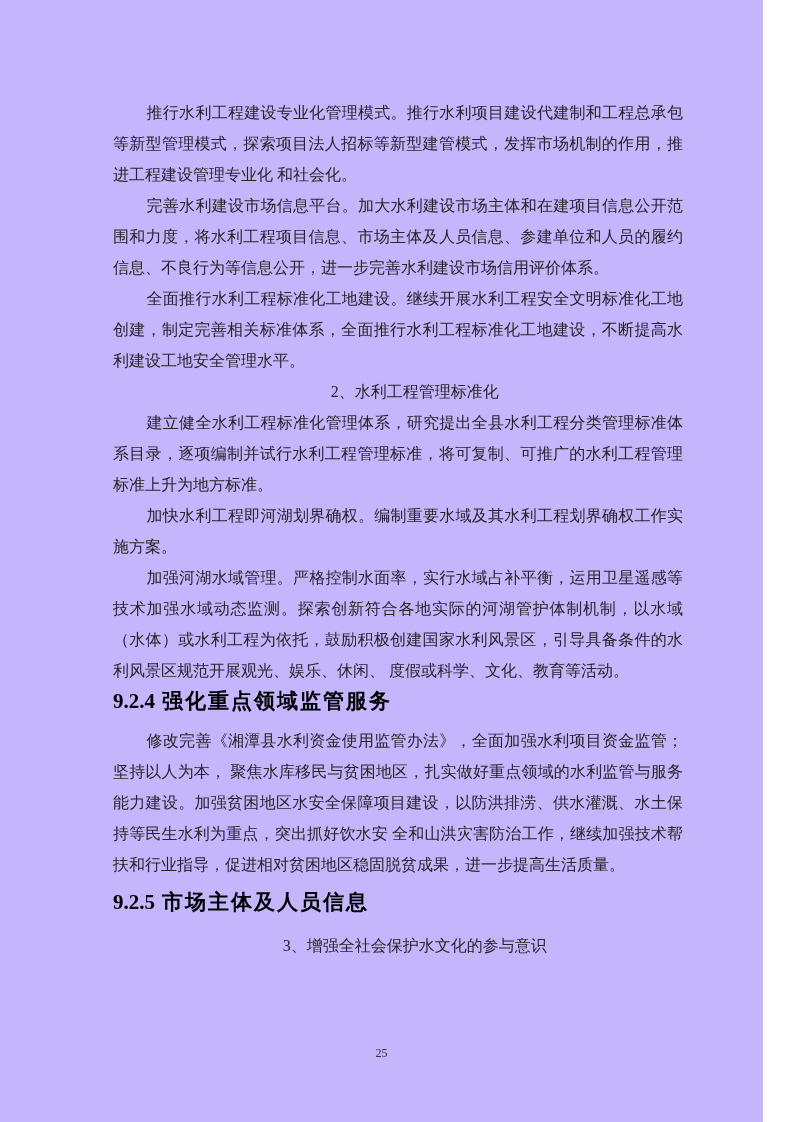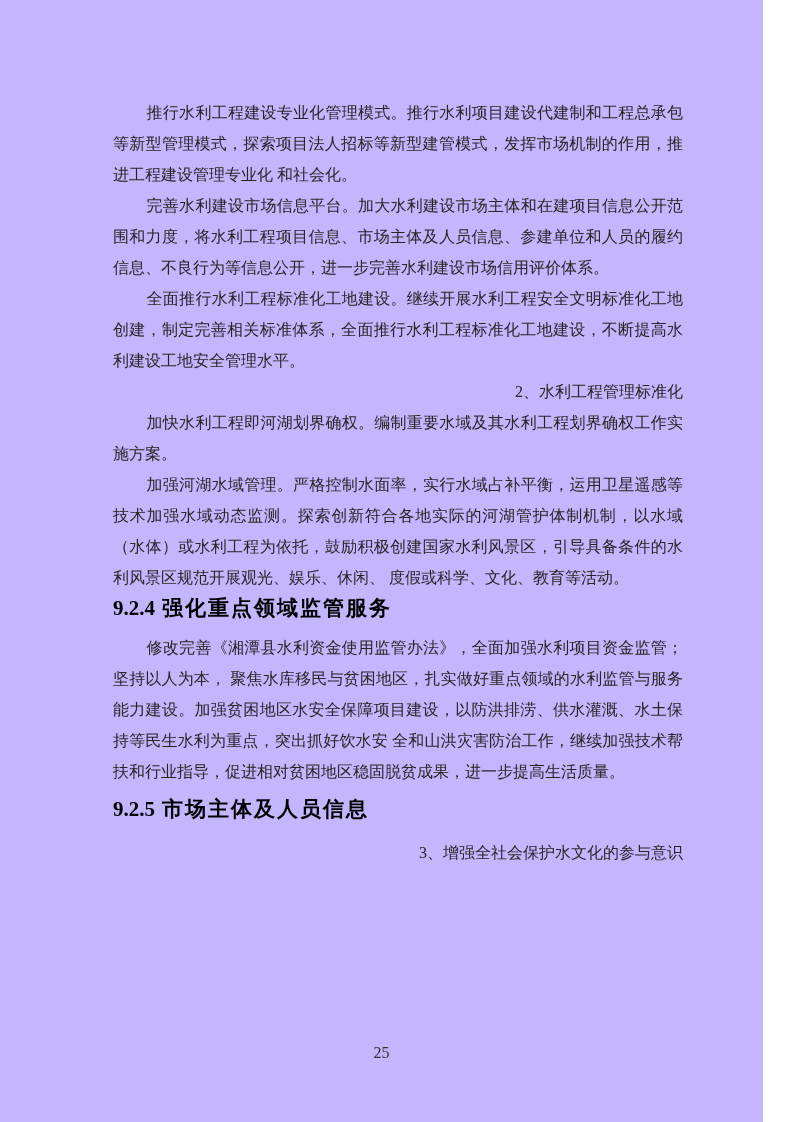--- a/index.html
+++ b/index.html
@@ -29,21 +29,21 @@
     color: #262626;
     text-align: justify;
     text-indent: 2.1em;
     font-family: "Liberation Serif", "DejaVu Serif", serif;
   }
   .sub-item {
     margin: 0;
     font-size: 16px;
     line-height: 31px;
     color: #262626;
-    text-align: right;
+    text-align: center;
     text-indent: 2.1em;
     font-family: "Liberation Serif", "DejaVu Serif", serif;
   }
   .section-heading {
     margin: 0 0 9px 0;
     font-size: 21px;
     line-height: 30px;
     font-weight: bold;
     color: #000000;
     text-align: left;
@@ -58,36 +58,37 @@
   .heading-title {
     font-family: "Liberation Sans", "DejaVu Sans", sans-serif;
     letter-spacing: 2px;
   }
   .page-number {
     position: absolute;
     left: 0;
     right: 0;
     bottom: 62px;
     text-align: center;
-    font-size: 16px;
+    font-size: 12px;
     line-height: 14px;
     color: #333333;
     font-family: "Liberation Serif", "DejaVu Serif", serif;
   }
 </style>
 </head>
 <body>
 
 <div class="page">
   <div class="content">
 
     <p class="para">推行水利工程建设专业化管理模式。推行水利项目建设代建制和工程总承包等新型管理模式，探索项目法人招标等新型建管模式，发挥市场机制的作用，推进工程建设管理专业化 和社会化。</p>
     <p class="para">完善水利建设市场信息平台。加大水利建设市场主体和在建项目信息公开范围和力度，将水利工程项目信息、市场主体及人员信息、参建单位和人员的履约信息、不良行为等信息公开，进一步完善水利建设市场信用评价体系。</p>
     <p class="para">全面推行水利工程标准化工地建设。继续开展水利工程安全文明标准化工地创建，制定完善相关标准体系，全面推行水利工程标准化工地建设，不断提高水利建设工地安全管理水平。</p>
     <p class="sub-item">2、水利工程管理标准化</p>
+    <p class="para">建立健全水利工程标准化管理体系，研究提出全县水利工程分类管理标准体系目录，逐项编制并试行水利工程管理标准，将可复制、可推广的水利工程管理标准上升为地方标准。</p>
     <p class="para">加快水利工程即河湖划界确权。编制重要水域及其水利工程划界确权工作实施方案。</p>
     <p class="para">加强河湖水域管理。严格控制水面率，实行水域占补平衡，运用卫星遥感等技术加强水域动态监测。探索创新符合各地实际的河湖管护体制机制，以水域（水体）或水利工程为依托，鼓励积极创建国家水利风景区，引导具备条件的水利风景区规范开展观光、娱乐、休闲、 度假或科学、文化、教育等活动。</p>
 
     <h2 class="section-heading">
       <span class="heading-number">9.2.4</span><span class="heading-title">强化重点领域监管服务</span>
     </h2>
 
     <p class="para">修改完善《湘潭县水利资金使用监管办法》，全面加强水利项目资金监管；坚持以人为本， 聚焦水库移民与贫困地区，扎实做好重点领域的水利监管与服务能力建设。加强贫困地区水安全保障项目建设，以防洪排涝、供水灌溉、水土保持等民生水利为重点，突出抓好饮水安 全和山洪灾害防治工作，继续加强技术帮扶和行业指导，促进相对贫困地区稳固脱贫成果，进一步提高生活质量。</p>
 
     <h2 class="section-heading second">

